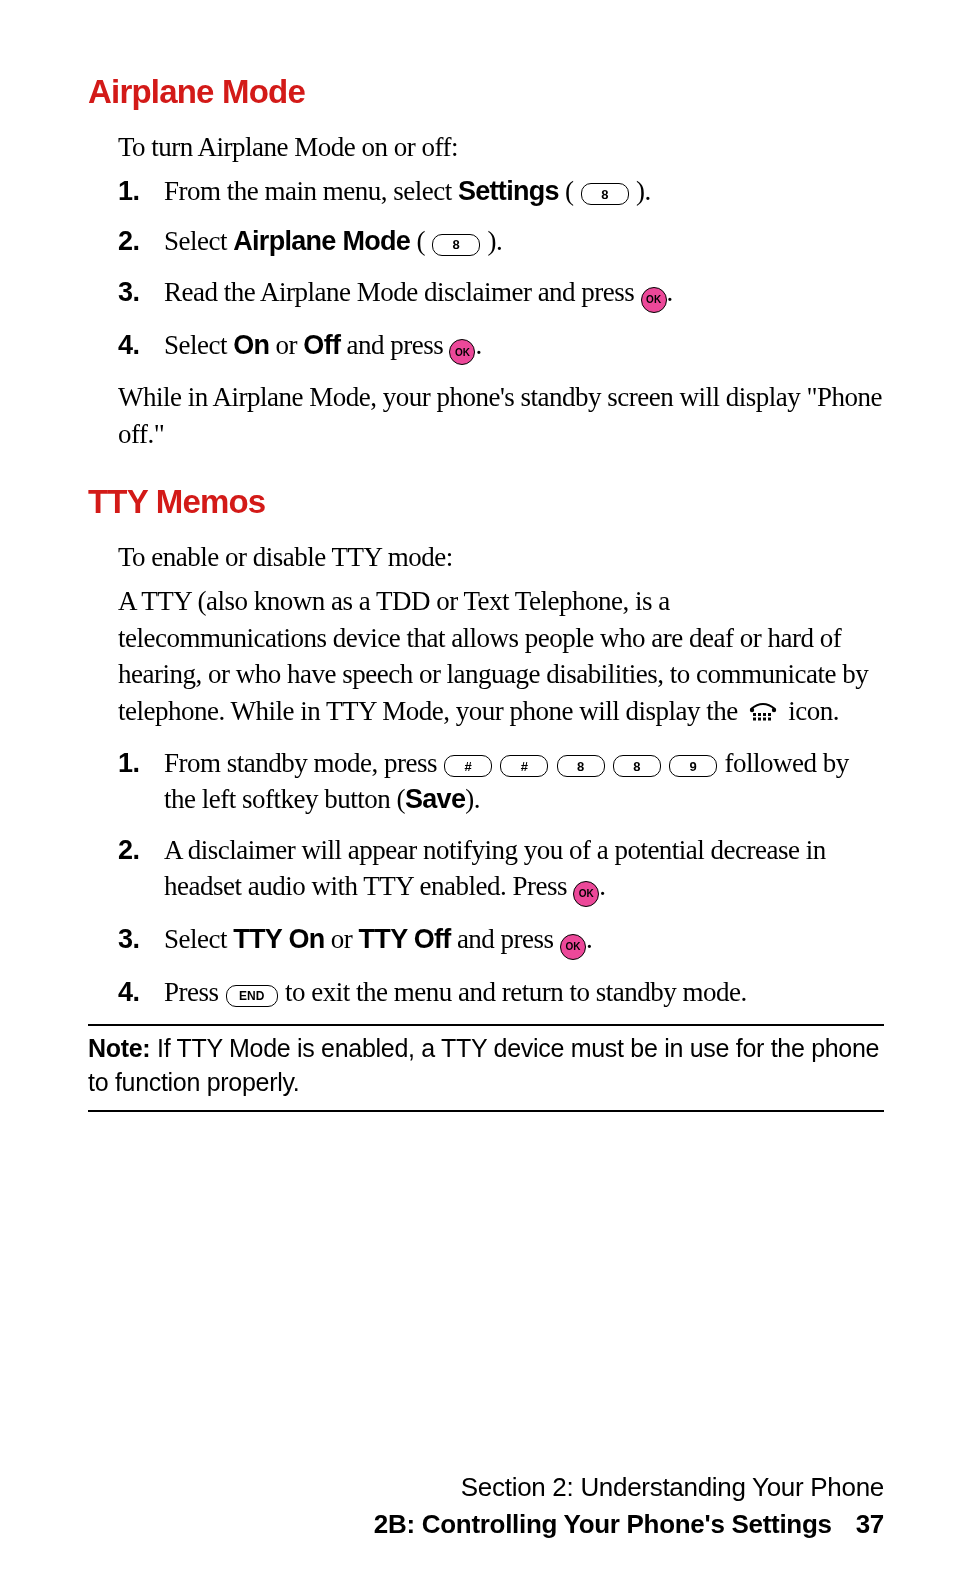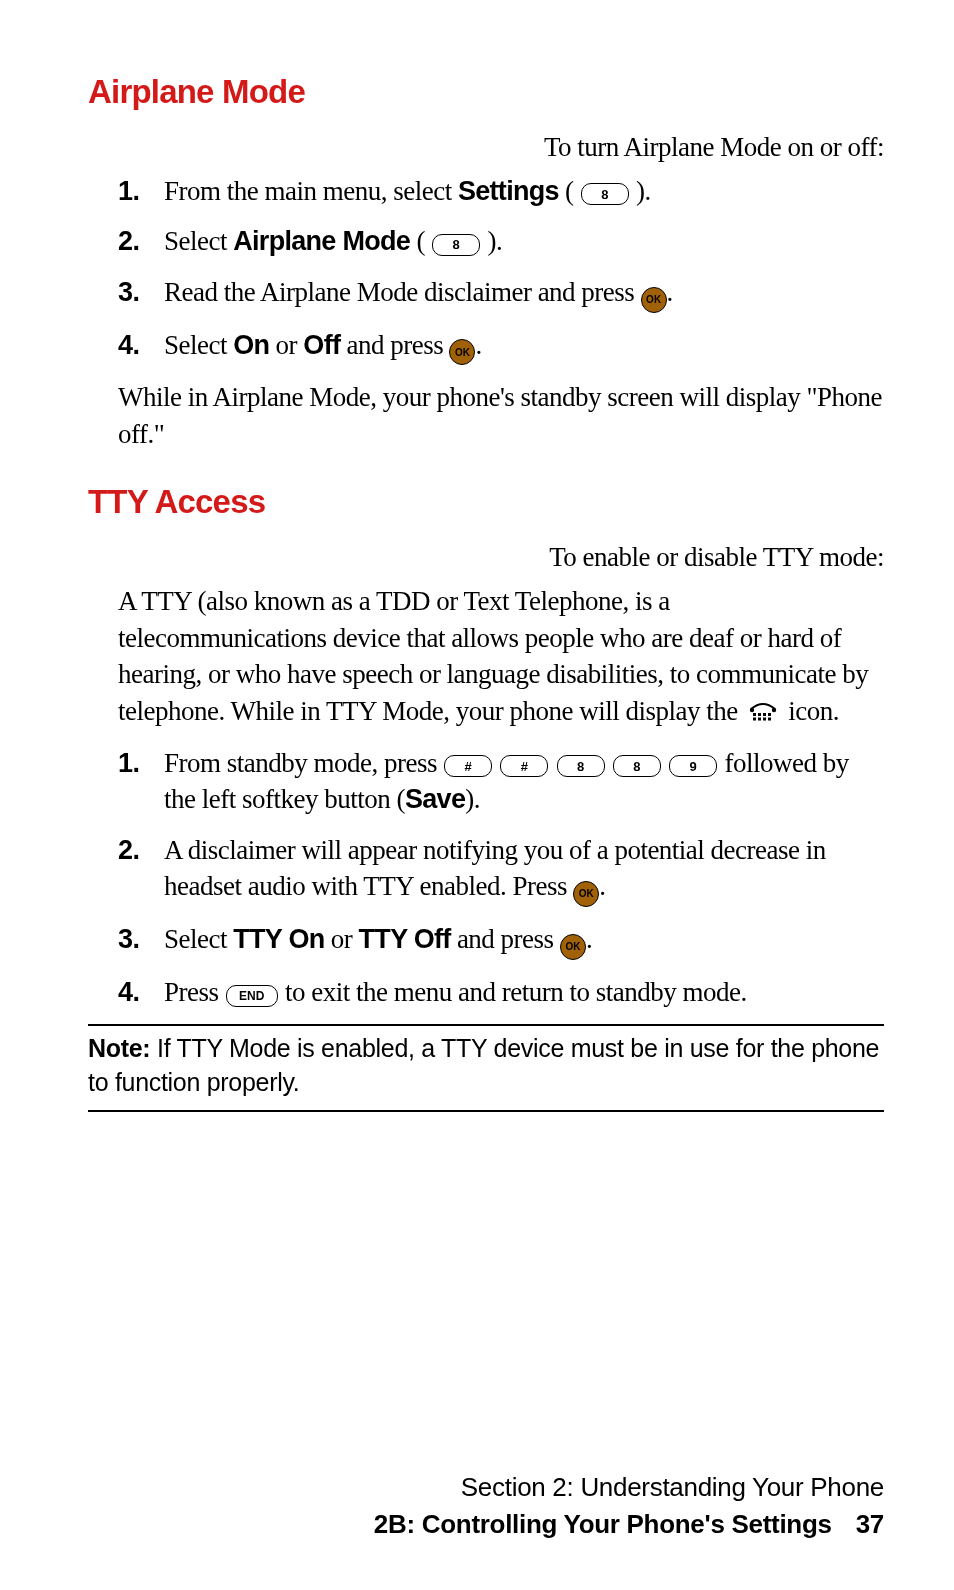--- a/index.html
+++ b/index.html
@@ -25,21 +25,21 @@
     font-size: 33px;
     margin: 0 0 14px 0;
     letter-spacing: -0.8px;
     font-stretch: condensed;
   }
   h2.section-heading.second { margin-top: 28px; }
   .body-para {
     margin: 0 0 14px 30px;
     letter-spacing: -0.5px;
   }
-  .body-para.less-margin { margin-bottom: 8px; text-align: right; }
+  .body-para.less-margin { margin-bottom: 8px; }
   ol.steps {
     list-style: none;
     padding: 0;
     margin: 0 0 12px 30px;
   }
   ol.steps > li {
     display: flex;
     align-items: flex-start;
     margin-bottom: 14px;
     letter-spacing: -0.5px;
@@ -79,21 +79,21 @@
     display: inline-flex;
     align-items: center;
     justify-content: center;
     width: 24px;
     height: 24px;
     border: 1.6px solid #000;
     border-radius: 50%;
     font-family: Arial, Helvetica, sans-serif;
     font-weight: 700;
     font-size: 10px;
-    background: #a16207;
+    background: #ec4899;
     vertical-align: -2px;
     letter-spacing: 0;
   }
   .tty-icon {
     display: inline-block;
     vertical-align: -2px;
     margin: 0 4px;
   }
   .note-box {
     border-top: 2px solid #000;
@@ -151,21 +151,21 @@
     <li>
       <span class="step-num">4.</span>
       <span class="step-body">
         <span>Select </span><span class="bold-sans">On</span><span> or </span><span class="bold-sans">Off</span><span> and press </span><span class="okkey">OK</span><span>.</span>
       </span>
     </li>
   </ol>
 
   <p class="body-para">While in Airplane Mode, your phone's standby screen will display "Phone off."</p>
 
-  <h2 class="section-heading second">TTY Access</h2>
+  <h2 class="section-heading second">TTY Memos</h2>
 
   <p class="body-para less-margin">To enable or disable TTY mode:</p>
 
   <p class="body-para">
     <span>A TTY (also known as a TDD or Text Telephone, is a telecommunications device that allows people who are deaf or hard of hearing, or who have speech or language disabilities, to communicate by telephone. While in TTY Mode, your phone will display the </span>
     <span class="tty-icon">
       <svg width="30" height="20" viewBox="0 0 30 20">
         <path d="M3 7 Q15 -3 27 7" fill="none" stroke="#000" stroke-width="1.8"></path>
         <circle cx="4" cy="8" r="2.2" fill="#000"></circle>
         <circle cx="26" cy="8" r="2.2" fill="#000"></circle>

